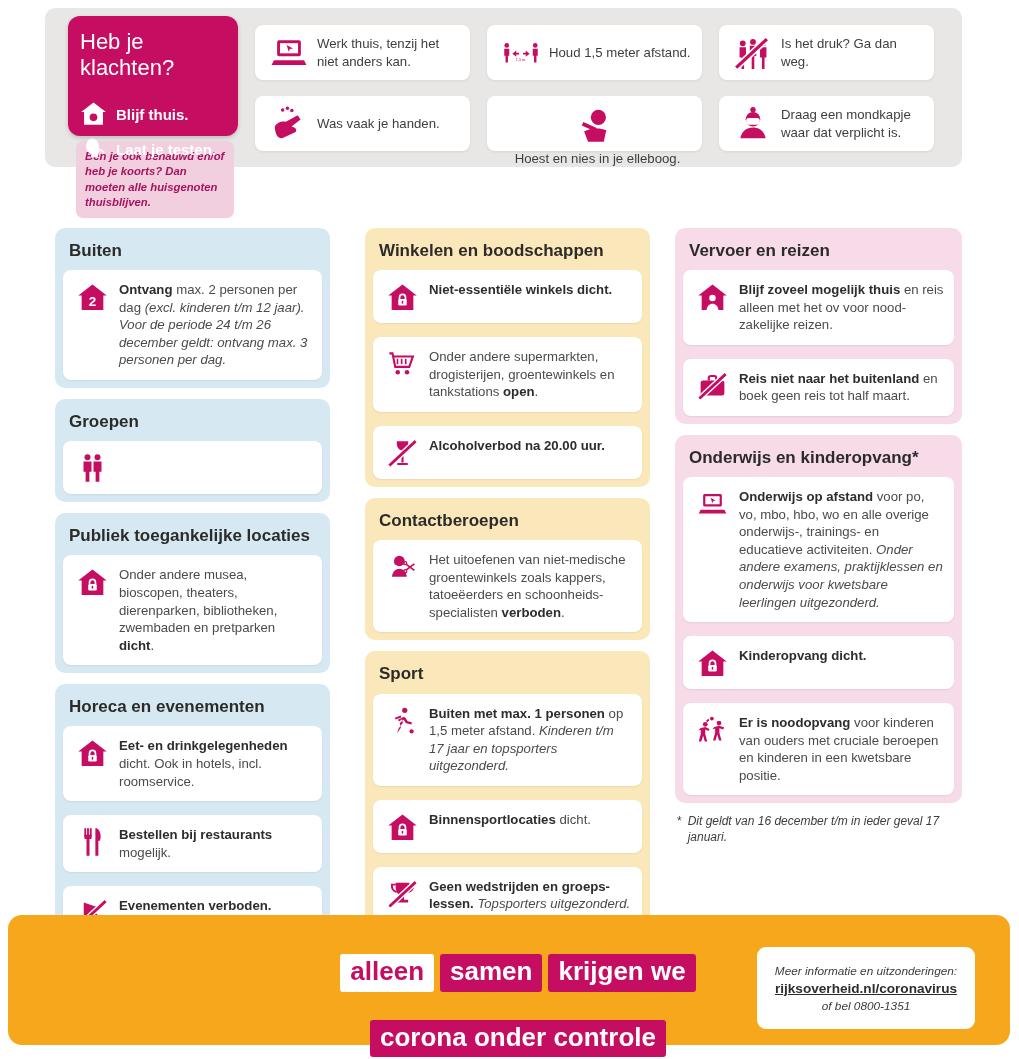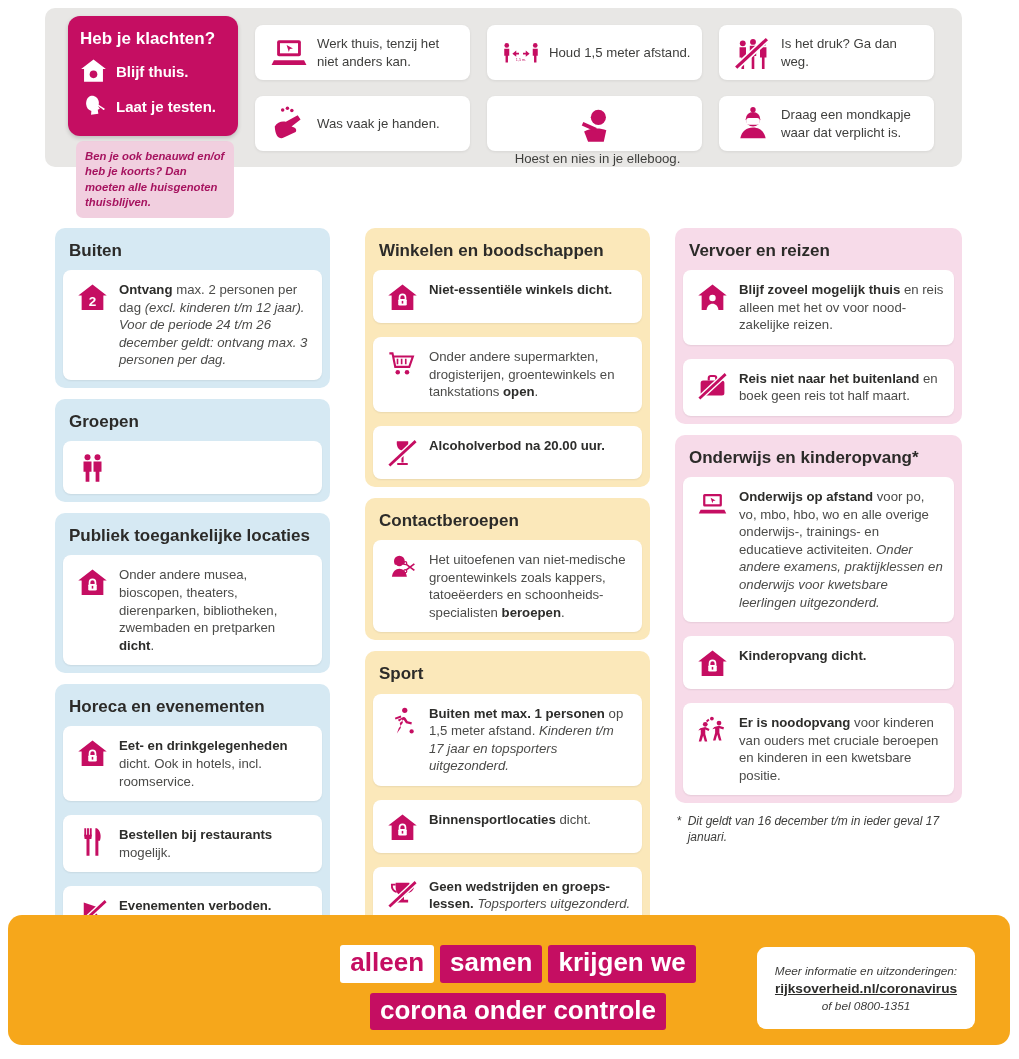--- a/index.html
+++ b/index.html
@@ -7,21 +7,21 @@
   body { font-family: "Liberation Sans", sans-serif; }
   .page { position:relative; width:1019px; height:1059px; background:#fff; overflow:hidden;
           --magenta:#c50e62; }
 
   
   .topbar { position:absolute; left:45px; top:8px; width:917px; height:159px;
             background:var(--gray-bg); border-radius:10px; }
   .alert-card { position:absolute; left:68px; top:16px; width:170px; height:120px; z-index:3;
                 background:var(--magenta); border-radius:12px; padding:13px 12px; color:#fff;
                 box-shadow:0 2px 4px rgba(0,0,0,.18); }
-  .alert-title { font-size:17px; font-weight:700; margin-bottom:9px; }
+  .alert-title { font-size:22px; font-weight:400; margin-bottom:20px; }
   .alert-item { display:flex; align-items:center; gap:9px; margin-top:9px; }
   .alert-item .aic { width:27px; height:26px; color:#fff; flex:0 0 27px; }
   .alert-item .albl { font-size:15px; font-weight:700;text-align:right; }
   .note { position:absolute; left:76px; top:141px; width:158px; z-index:2;
           background:var(--note-bg); color:var(--note-text); border-radius:7px;
           padding:8px 9px; font-size:11.3px; font-style:italic; font-weight:600; line-height:1.35; }
   .tile { position:absolute; width:215px; height:55px; background:#fff; border-radius:8px;
           box-shadow:0 1px 3px rgba(0,0,0,.08); display:flex; align-items:center; padding:6px 8px 6px 10px; }
   .tile .tic { flex:0 0 48px; height:42px; display:flex; align-items:center; justify-content:center;
                color:var(--magenta); }
@@ -45,21 +45,21 @@
   .card .ctx b { font-weight:700; color:#2d2d2b; }
   .footnote { display:flex; gap:6px; margin:10px 2px 0; font-size:12px; color:#3d3d3b; }
   .footnote .fi { font-style:italic; line-height:1.3; }
 
   
   .footer { position:absolute; left:8px; top:915px; width:1002px; height:130px;
             background:var(--orange); border-radius:14px; }
   .slogan { position:absolute; left:300px; top:27px; width:420px; text-align:center; }
   .slogan-line { margin-bottom:4px; white-space:nowrap; }
   .chunk { display:inline-block; background:var(--magenta); color:#fff; font-weight:700;
-           font-size:26px; line-height:1.1; padding:3px 10px 6px; border-radius:3px; margin:3px 3px; }
+           font-size:26px; line-height:1.1; padding:3px 10px 6px; border-radius:3px; margin:12px 3px; }
   .chunk.inverse { background:#fff; color:var(--magenta); }
   .info-box { position:absolute; left:749px; top:32px; width:218px; height:82px; background:#fff;
               border-radius:9px; display:flex; flex-direction:column; align-items:center;
               justify-content:center; gap:3px; padding:8px; }
   .info-line { font-size:11.8px; font-style:italic; color:#3c3c3a; }
   .info-link { font-size:13.6px; font-weight:700; color:#2d2d2b; text-decoration:underline; cursor:pointer; }
 </style>
 </head>
 <body>
 
@@ -288,21 +288,21 @@
           <span class="cic">
             <svg viewBox="0 0 24 24" fill="currentColor">
               <path d="M5.2 7.2a4.3 4.3 0 1 1 8.6 0c0 1.3-.3 2.1-.8 3H6c-.5-.9-.8-1.7-.8-3Z"></path>
               <circle cx="9.5" cy="8.4" r="2.9"></circle>
               <path d="M3.5 19.8c.6-4.2 3-6.4 6-6.4s5.4 2.2 6 6.4Z"></path>
               <path d="M14.5 9.5l7 5.2M21.5 9.5l-7 5.2" stroke="currentColor" stroke-width="1.4" fill="none"></path>
               <circle cx="14.2" cy="8.9" r="1.2" fill="none" stroke="currentColor" stroke-width="1"></circle>
               <circle cx="14.2" cy="15.3" r="1.2" fill="none" stroke="currentColor" stroke-width="1"></circle>
             </svg>
           </span>
-          <div class="ctx"><span>Het uitoefenen van niet-medische groentewinkels zoals kappers, tatoeëerders en schoonheids-specialisten </span><b>beroepen</b><span>.</span></div>
+          <div class="ctx"><span>Het uitoefenen van niet-medische groentewinkels zoals kappers, tatoeëerders en schoonheids-specialisten </span><b>verboden</b><span>.</span></div>
         </div>
       </div>
       <div class="section yellow">
         <h2>Sport</h2>
         <div class="card">
           <span class="cic">
             <svg viewBox="0 0 24 24" fill="currentColor">
               <circle cx="13.8" cy="3.4" r="2.1"></circle>
               <path d="M7.5 22l3.2-4.6-.9-3.8 3.1-2.7 1.9 2.9 4.3.9.4-1.7-3.4-.8-1.5-2.4c-.8-1.1-2-1.3-3-.5L8.3 11l1 1.3 2.3-1.8.7 2.9-3.3 4.4-1.5 4.2Z"></path>
               <path d="M10.6 7.6 5.9 9.3l.5 1.5 4.7-1.6Z"></path>

